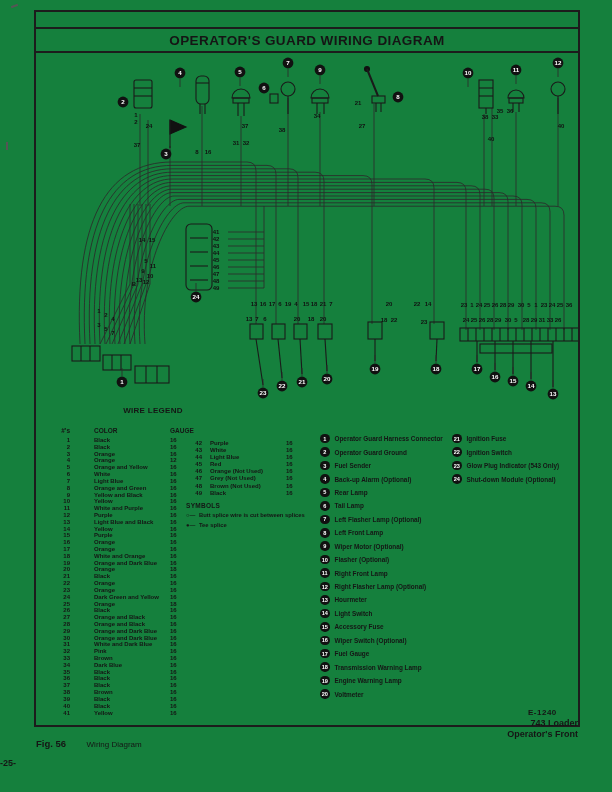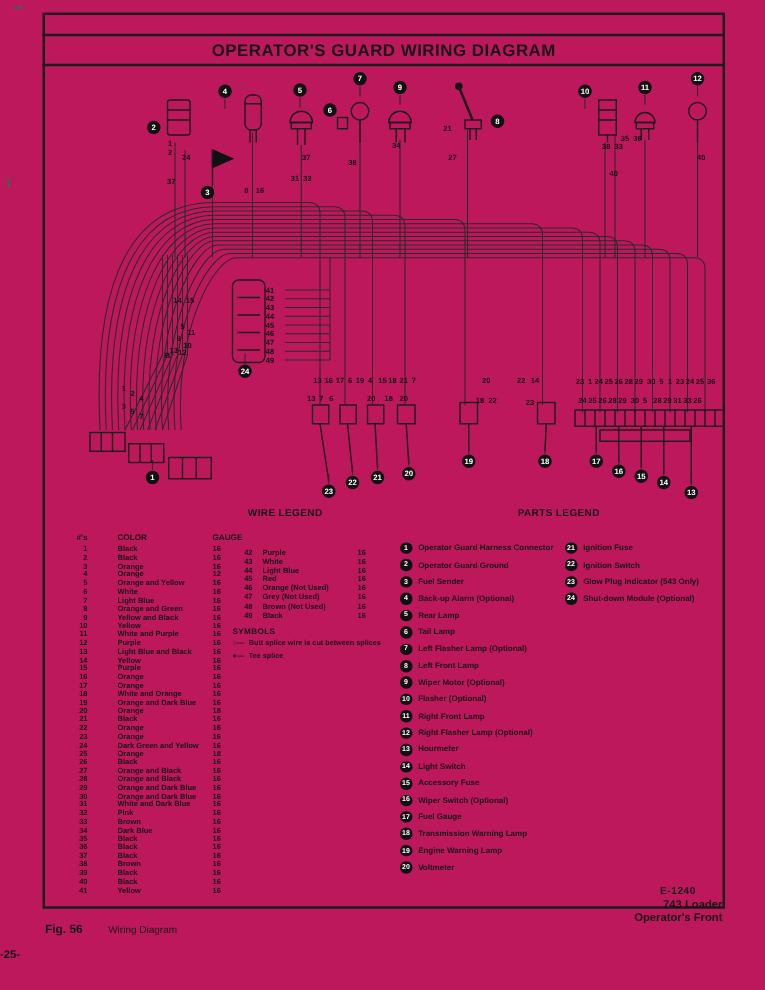--- a/index.html
+++ b/index.html
@@ -1,19 +1,19 @@
 <!DOCTYPE html>
 <html><head>
 <meta charset="utf-8">
 <style>
   * { margin:0; padding:0; box-sizing:border-box; }
   html,body { background:#ffffff; }
   .page {
     position:relative; width:612px; height:792px; margin:0 auto;
-    background:#be185d; color:#151515; overflow:hidden;
+    background:#15803d; color:#151515; overflow:hidden;
     font-family:"Liberation Sans", sans-serif;
     text-decoration:underline;
   }
   .artifact { position:absolute; background:#555; }
   .frame { position:absolute; left:34px; top:10px; width:546px; height:717px; border:2px solid #1c1c1c; }
   .titlebox {
     position:absolute; left:34px; top:27px; width:546px; height:26px;
     border-top:2px solid #1c1c1c; border-bottom:2px solid #1c1c1c;
     display:flex; align-items:center; justify-content:center;
   }
@@ -23,21 +23,21 @@
   .wire { stroke:#2a2a2a; stroke-width:.85; fill:none; }
   .comp rect, .comp path, .comp circle, .comp line { stroke:#1a1a1a; stroke-width:1.1; fill:none; }
   .comp .filled { fill:#111; stroke:#111; }
   .comp .thick { stroke-width:2; }
   .wnum { font:bold 6px "Liberation Sans",sans-serif; fill:#111; text-anchor:middle; }
   .co-c { fill:#111; stroke:none; }
   .co-t { font:bold 6.2px "Liberation Sans",sans-serif; fill:#fff; text-anchor:middle; }
 
   .wire-legend { position:absolute; left:48px; top:406px; width:262px; }
   .legend-head { font-weight:bold; font-size:8px; letter-spacing:.3px; }
-  .wl-head { width:210px; text-align:right; }
+  .wl-head { width:210px; text-align:center; }
   .wl-cols { display:flex; margin-top:12px; font-weight:bold; font-size:6.5px; }
   .wl-rows { margin-top:3px; }
   .wl-row { display:flex; height:6.82px; line-height:6.8px; font-size:6px; font-weight:bold; }
   .c-n { width:22px; text-align:right; }
   .c-color { width:96px; padding-left:24px; white-space:nowrap; }
   .c-gauge { width:30px; text-align:left; padding-left:4px; }
 
   .wire-legend2 { position:absolute; left:186px; top:440px; width:118px; }
   .wl2-row { display:flex; height:7.1px; line-height:7px; font-size:6px; font-weight:bold; }
   .c2-n { width:16px; text-align:right; }
@@ -713,21 +713,20 @@
         </div>
 
         <div class="sym-row">
           <span class="sym-glyph">●—</span>
           <span class="sym-label">Tee splice</span>
         </div>
       </div>
   </div>
 
   <div class="parts-legend">
-    <div class="legend-head pl-head">PARTS LEGEND</div>
     <div class="pl-col pl-col1">
 
         <div class="pl-item">
           <span class="pl-num">1</span>
           <span class="pl-label">Operator Guard Harness Connector</span>
         </div>
 
         <div class="pl-item">
           <span class="pl-num">2</span>
           <span class="pl-label">Operator Guard Ground</span>

